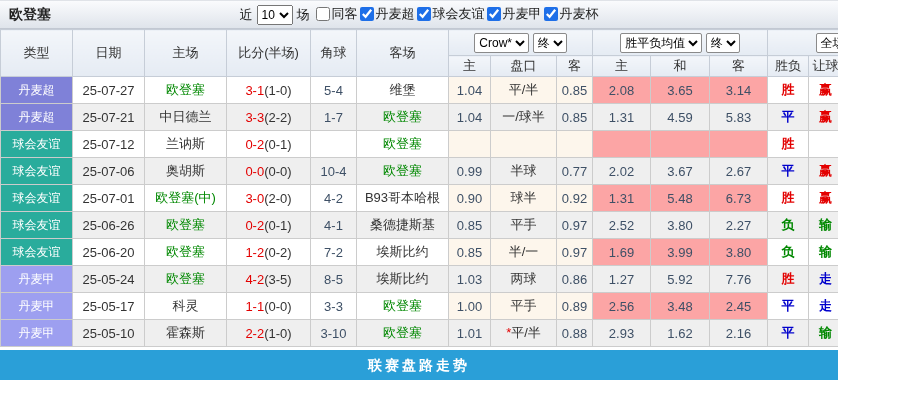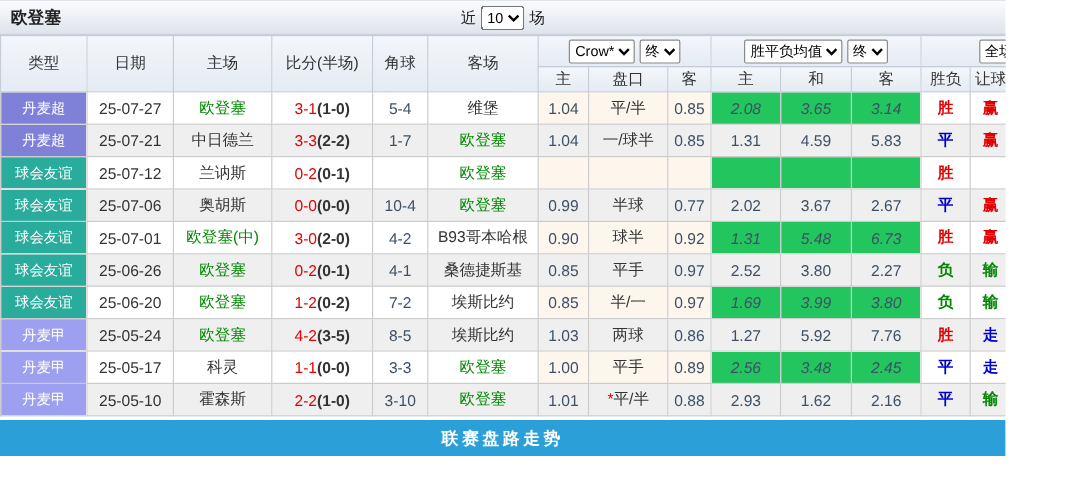--- a/index.html
+++ b/index.html
@@ -22,47 +22,63 @@
   thead th{background:linear-gradient(180deg,#f3f6fa,#e5ebf3);border-color:#c6cdd7;color:#333;font-weight:normal;}
   thead tr.selrow th{height:26px;}
   thead tr.subrow th{height:21px;font-size:13px;}
   thead th.main{font-size:13px;}
   thead select{font-size:12px;height:20px;background:#fff;border:1px solid #8a8a8a;border-radius:2px;}
   tbody tr{height:27px;}
   tbody td{font-size:13px;}
   tr.odd td{background:#ffffff;}
   tr.even td{background:#efefef;}
   tr.odd td.ah{background:#fdf6ec;}
-  tr.odd td.eu{background:#22c55e;font-style:italic;}
+  tr.odd td.eu{background:#fca5a5;}
   td.type{color:#fff;font-size:12px;}
   td.num{color:#3e5066;}
   td.res{font-weight:bold;}
   .c-red{color:var(--c-red);}
   .c-blue{color:var(--c-blue);}
   .c-green{color:var(--c-green);}
-  .c-dark{color:#333;font-weight:bold;}
+  .c-dark{color:#333;}
 
   
   .summary{height:28px;line-height:28px;text-align:center;font-size:13px;color:#333;}
   .bluebar{height:30px;margin-top:3px;line-height:30px;text-align:center;color:#fff;
            font-size:14px;font-weight:bold;letter-spacing:3px;}
 </style>
 </head>
 <body>
 
 <div class="page">
 
   <div class="topbar">
     <div class="title">欧登塞</div>
     <div class="controls">
       <span>近</span>
       <select>
         <option>10</option>
       </select>
       <span>场</span>
+      <span id="filters"><label>
+            <input type="checkbox" style="">
+            <span>同客</span>
+          </label><label>
+            <input type="checkbox" checked="" style="">
+            <span>丹麦超</span>
+          </label><label>
+            <input type="checkbox" checked="" style="">
+            <span>球会友谊</span>
+          </label><label>
+            <input type="checkbox" checked="" style="">
+            <span>丹麦甲</span>
+          </label><label>
+            <input type="checkbox" checked="" style="">
+            <span>丹麦杯</span>
+          </label></span>
     </div>
   </div>
 
   <table>
     <colgroup>
       <col style="width:72px">
         <col style="width:72px">
         <col style="width:82px">
         <col style="width:84px">
       <col style="width:46px">

